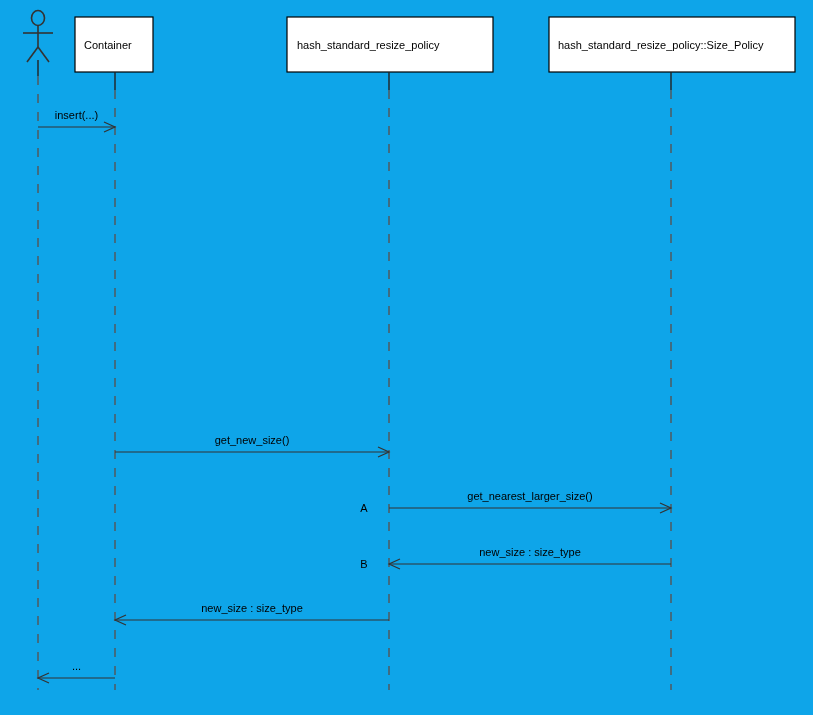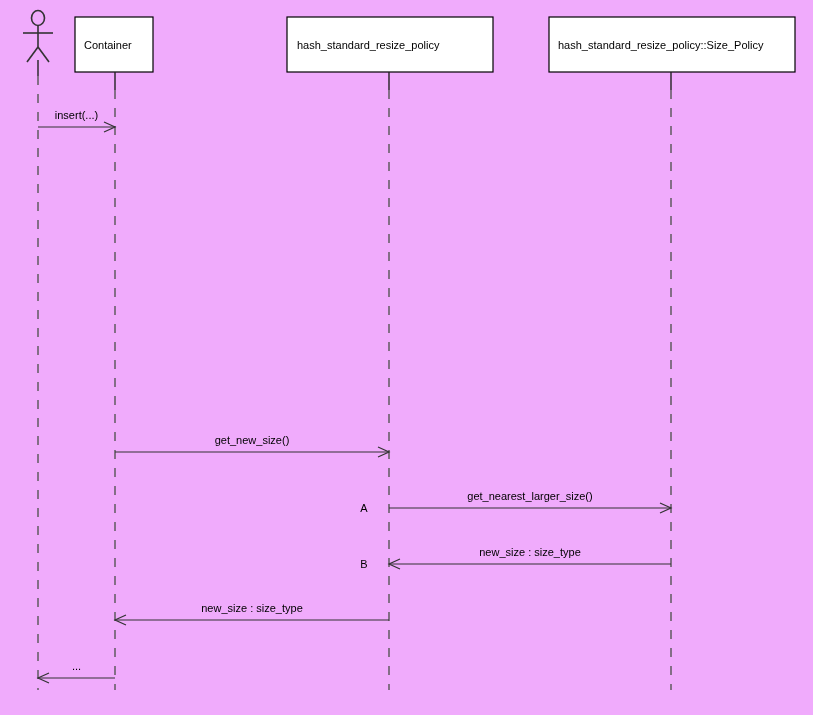--- a/index.html
+++ b/index.html
@@ -8,21 +8,21 @@
     background: #ffffff;
   }
   body {
     font-family: "Liberation Sans", sans-serif;
     color: #000000;
   }
   #diagram-root {
     position: relative;
     width: 813px;
     height: 715px;
-    background: #f0abfc;
+    background: #0ea5e9;
     overflow: hidden;
   }
   #diagram-svg {
     position: absolute;
     left: 0;
     top: 0;
     width: 813px;
     height: 715px;
   }
   .lifeline-box {

